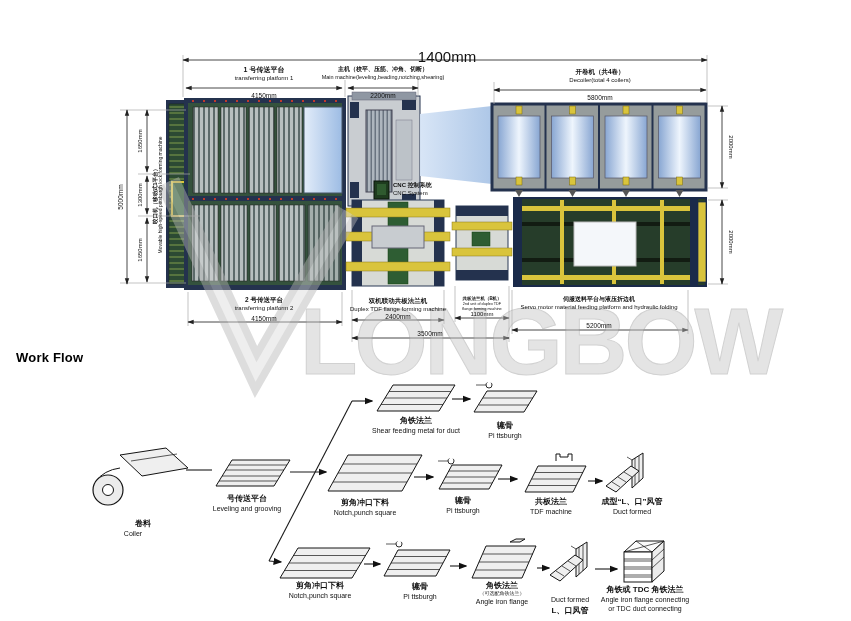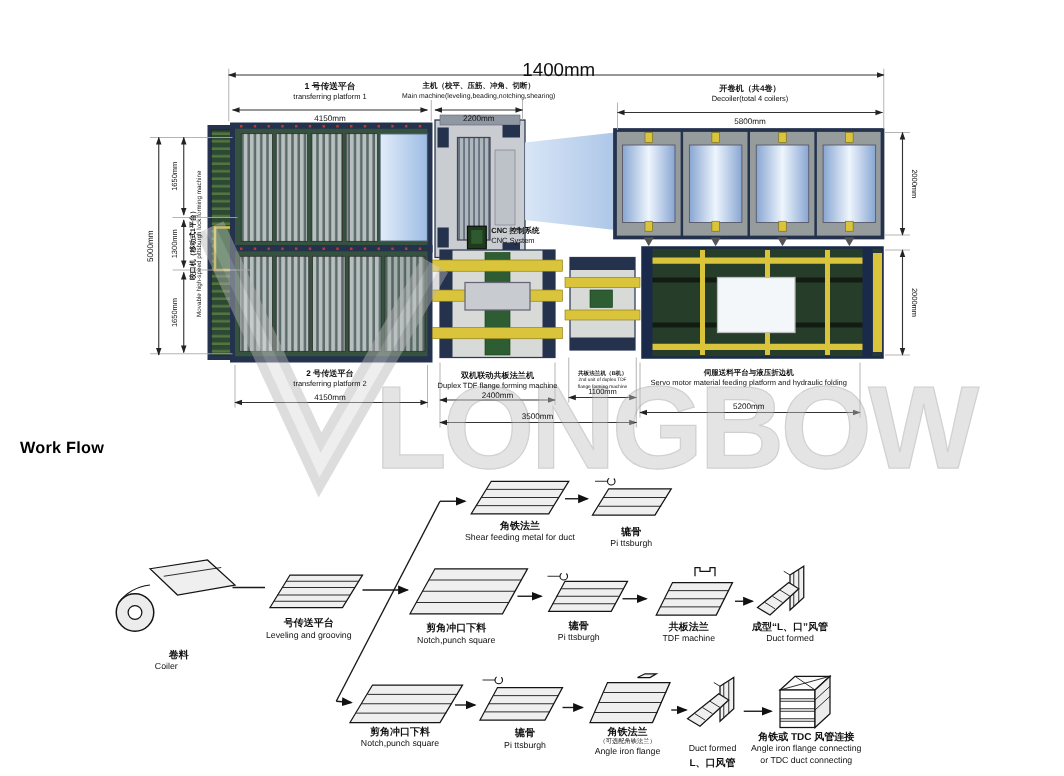--- a/index.html
+++ b/index.html
@@ -396,17 +396,17 @@
 
   <div class="lbl b" style="left:320px;top:581px;font-size:8px">剪角冲口下料</div>
   <div class="lbl" style="left:320px;top:592px;font-size:7px">Notch,punch square</div>
   <div class="lbl b" style="left:420px;top:582px;font-size:8px">辘骨</div>
   <div class="lbl" style="left:420px;top:593px;font-size:7px">Pi ttsburgh</div>
   <div class="lbl b" style="left:502px;top:581px;font-size:8px">角铁法兰</div>
   <div class="lbl" style="left:502px;top:591px;font-size:5px">（可选配角铁法兰）</div>
   <div class="lbl" style="left:502px;top:598px;font-size:7px">Angle iron flange</div>
   <div class="lbl b" style="left:570px;top:606px;font-size:8px">L、口风管</div>
   <div class="lbl" style="left:570px;top:596px;font-size:7px">Duct formed</div>
-  <div class="lbl b" style="left:645px;top:585px;font-size:8px">角铁或 TDC 风管连接</div>
+  <div class="lbl b" style="left:645px;top:585px;font-size:8px">角铁或 TDC 角铁法兰</div>
   <div class="lbl" style="left:645px;top:596px;font-size:7px">Angle iron flange connecting</div>
   <div class="lbl" style="left:645px;top:605px;font-size:7px">or TDC duct connecting</div>
 
 </div>
 
 </body></html>

